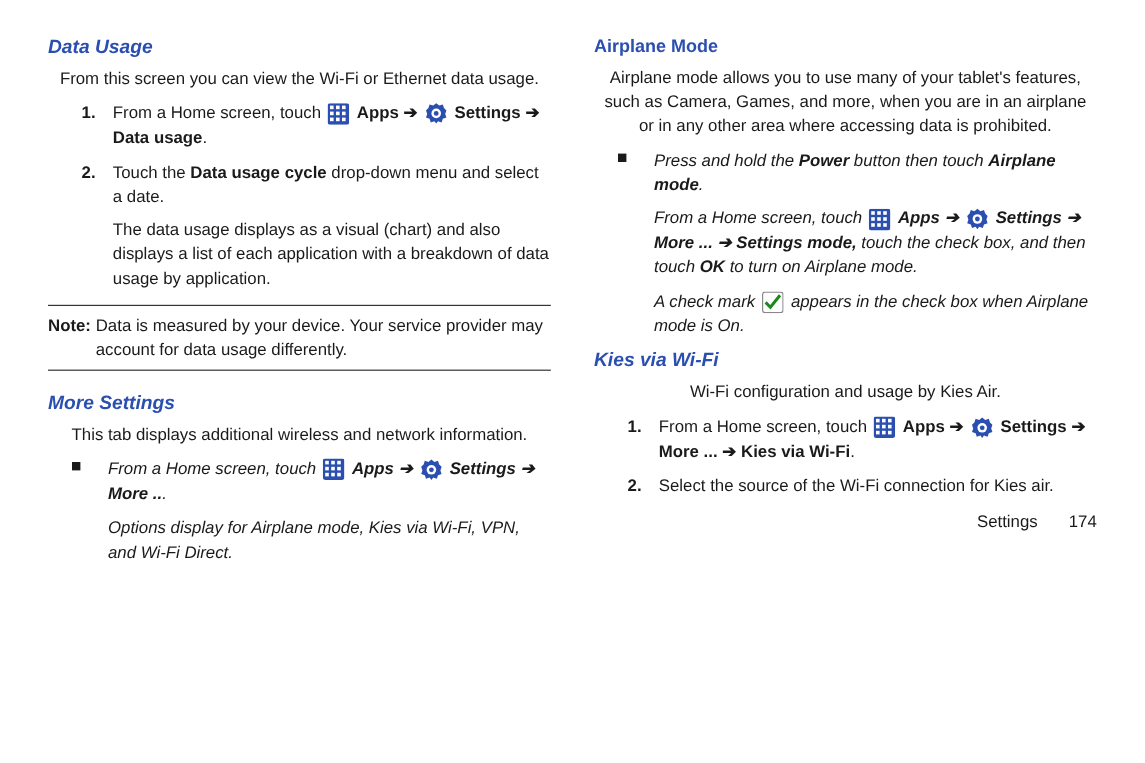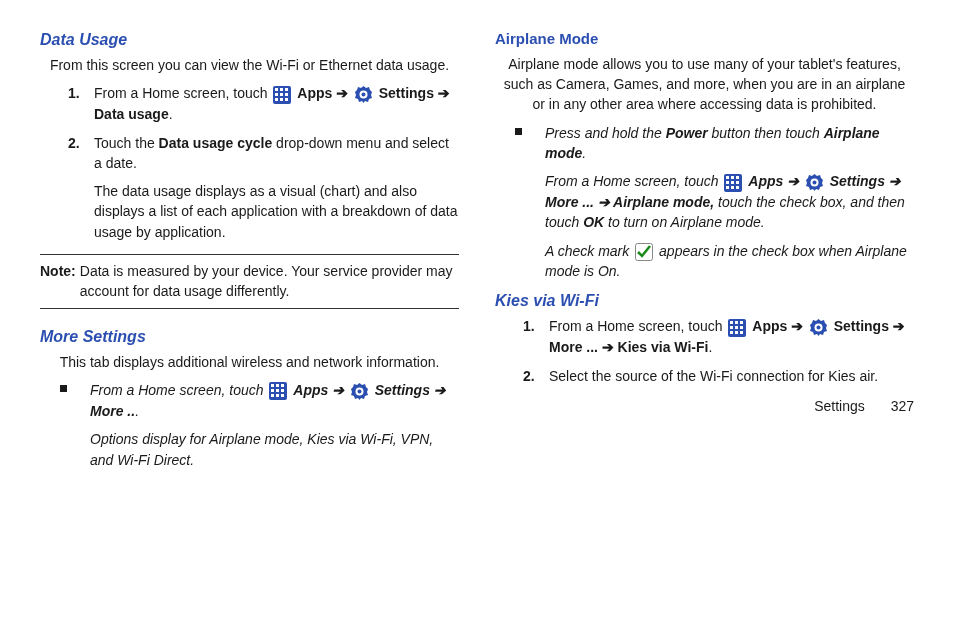--- a/index.html
+++ b/index.html
@@ -147,34 +147,35 @@
                 </g>
               </svg></span>
           <span class="bold">Apps</span>
           <span class="arrow"> ➔ </span>
           <span class="icon"><svg width="19" height="19">
                 <polygon points="9.5,1 12,3 15,2 16,5 18,7 17,10 18,13 15,14 14,17 11,16 9.5,18 8,16 5,17 4,14 1,13 2,10 1,7 3,5 4,2 7,3" fill="#2b4fb0"></polygon>
                 <circle cx="9.5" cy="9.5" r="4" fill="#fff"></circle>
                 <circle cx="9.5" cy="9.5" r="2" fill="#2b4fb0"></circle>
               </svg></span>
           <span class="bold">Settings</span>
-          <span class="arrow"> ➔ </span><span class="bold">More ...</span><span class="arrow"> ➔ </span><span class="bold">Airplane mode,</span><span> touch the check box, and then touch </span><span class="bold">OK</span><span> to turn on Airplane mode.</span>
+          <span class="arrow"> ➔ </span><span class="bold">More ...</span><span class="arrow"> ➔ </span><span class="bold">Settings mode,</span><span> touch the check box, and then touch </span><span class="bold">OK</span><span> to turn on Airplane mode.</span>
         </p>
         <p class="cont">
           <span>A check mark </span>
           <span class="icon"><svg width="18" height="18">
                 <rect x="0.5" y="0.5" width="17" height="17" rx="2" fill="#fff" stroke="#888"></rect>
                 <path d="M3 9 L7 13 L15 3" stroke="#1a8a1a" stroke-width="2.5" fill="none"></path>
               </svg></span>
           <span> appears in the check box when Airplane mode is On.</span>
         </p>
       </li>
     </ul>
 
     <h2 class="blue">Kies via Wi-Fi</h2>
+    <p class="intro">Wi-Fi configuration and usage by Kies Air.</p>
 
     <ol class="steps">
       <li>
         <span class="num">1.</span>
         <span>From a Home screen, touch </span>
         <span class="icon"><svg width="18" height="18">
               <rect x="0" y="0" width="18" height="18" rx="2" fill="#2b4fb0"></rect>
               <g fill="#fff">
                 <rect x="2" y="2" width="3" height="3"></rect>
                 <rect x="7" y="2" width="3" height="3"></rect>
@@ -198,17 +199,17 @@
         <span class="arrow"> ➔ </span><span class="bold">More ...</span><span class="arrow"> ➔ </span><span class="bold">Kies via Wi-Fi</span><span>.</span>
       </li>
       <li>
         <span class="num">2.</span>
         <span>Select the source of the Wi-Fi connection for Kies air.</span>
       </li>
     </ol>
 
     <div class="footer">
       <span>Settings</span>
-      <span class="pg">327</span>
+      <span class="pg">174</span>
     </div>
   </div>
 
 </div>
 
 </body></html>

